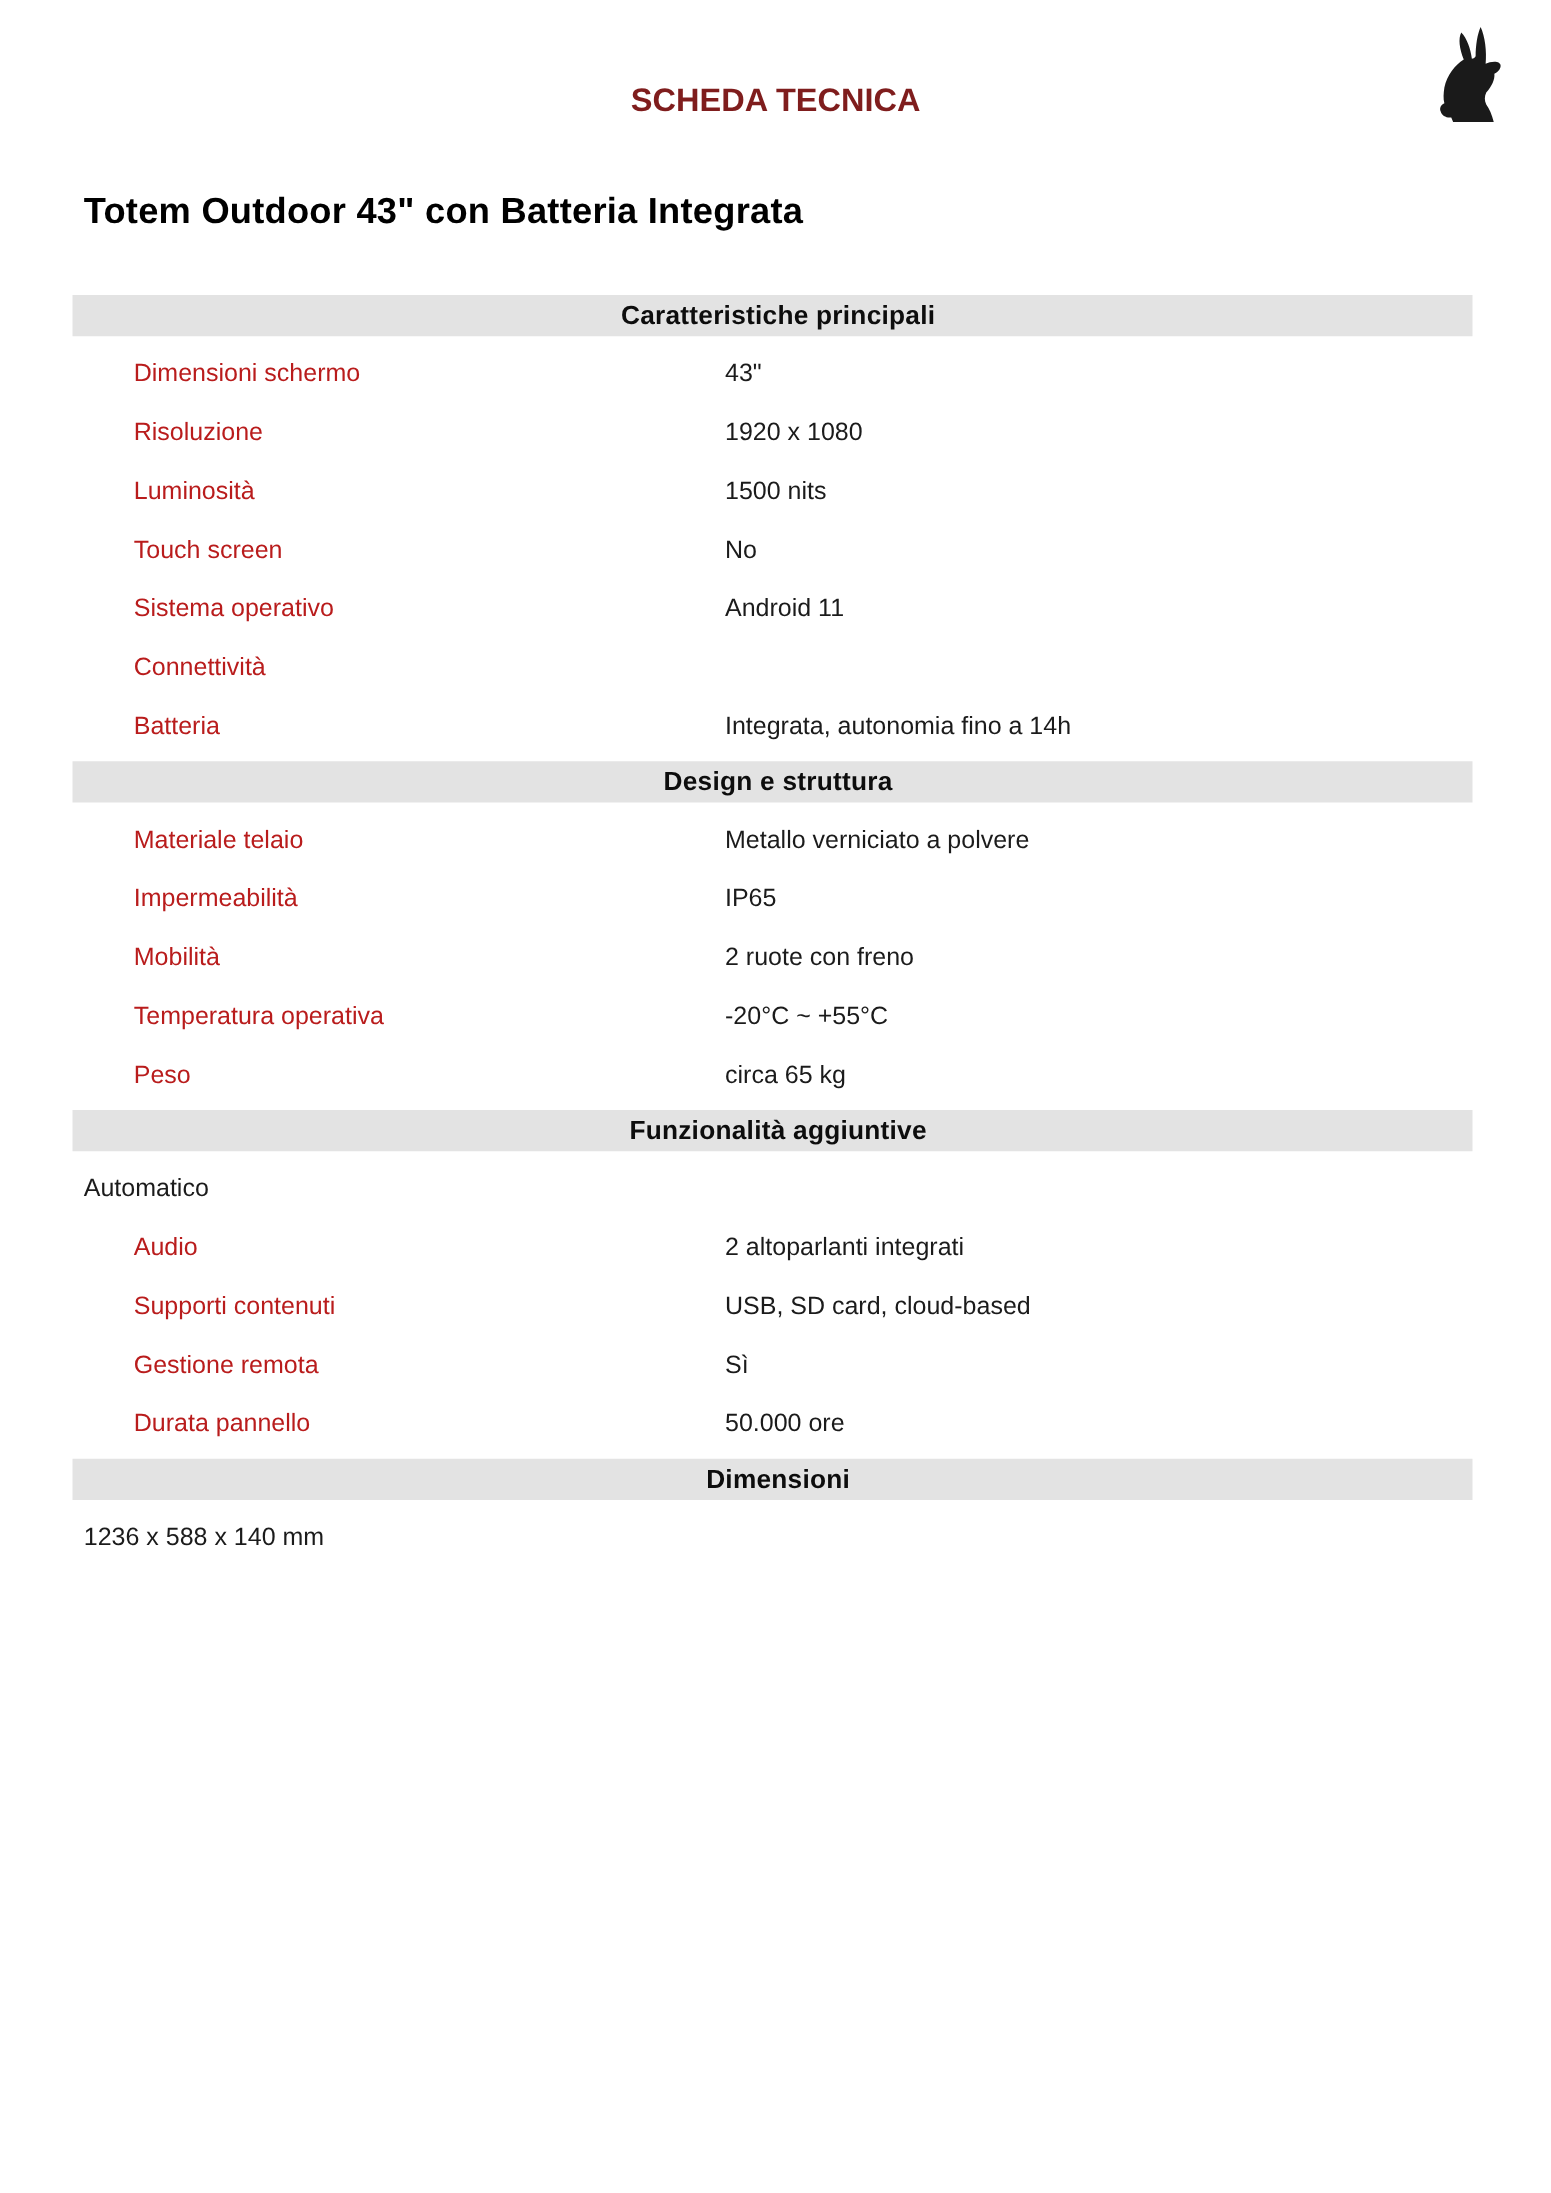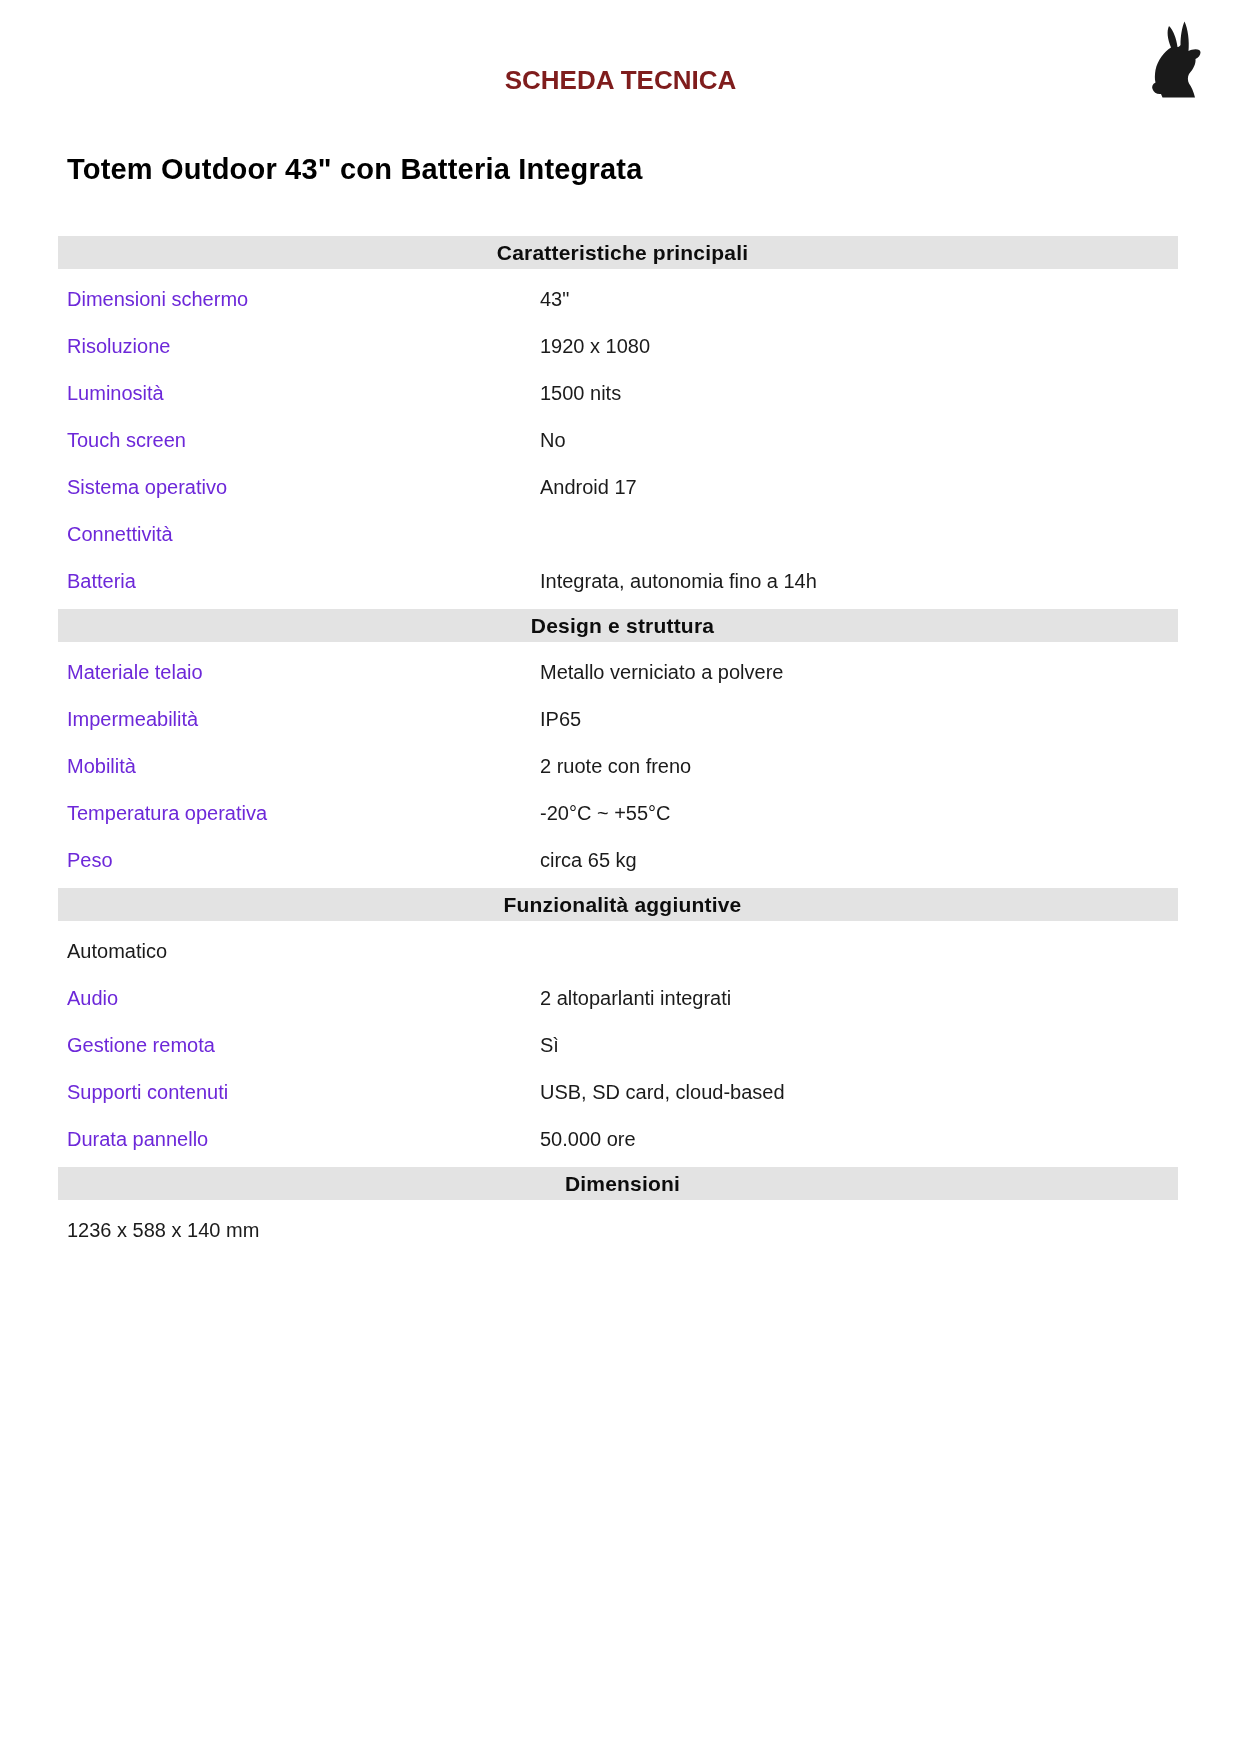--- a/index.html
+++ b/index.html
@@ -68,21 +68,22 @@
   .spec-row {
     height: 47px;
     display: flex;
     align-items: center;
     padding-left: 9px;
   }
   .spec-label {
     width: 473px;
     flex: 0 0 473px;
     font-size: 20px;
-    color: #6d28d9;
+    color: #b91c1c;
+    margin-left: 40px;
   }
   .spec-value {
     flex: 1;
     font-size: 20px;
     color: #1b1b1b;
   }
 </style>
 </head>
 <body>
 
@@ -138,21 +139,21 @@
     <div class="spec-value">1500 nits</div>
   </div>
 
   <div class="spec-row">
     <div class="spec-label">Touch screen</div>
     <div class="spec-value">No</div>
   </div>
 
   <div class="spec-row">
     <div class="spec-label">Sistema operativo</div>
-    <div class="spec-value">Android 17</div>
+    <div class="spec-value">Android 11</div>
   </div>
 
   <div class="spec-row">
     <div class="spec-label">Connettività</div>
   </div>
 
   <div class="spec-row">
     <div class="spec-label">Batteria</div>
     <div class="spec-value">Integrata, autonomia fino a 14h</div>
   </div>
@@ -197,30 +198,30 @@
   <div class="spec-row">
     <div class="spec-value">Automatico</div>
   </div>
 
   <div class="spec-row">
     <div class="spec-label">Audio</div>
     <div class="spec-value">2 altoparlanti integrati</div>
   </div>
 
   <div class="spec-row">
+    <div class="spec-label">Supporti contenuti</div>
+    <div class="spec-value">USB, SD card, cloud-based</div>
+  </div>
+
+  <div class="spec-row">
     <div class="spec-label">Gestione remota</div>
     <div class="spec-value">Sì</div>
   </div>
 
   <div class="spec-row">
-    <div class="spec-label">Supporti contenuti</div>
-    <div class="spec-value">USB, SD card, cloud-based</div>
-  </div>
-
-  <div class="spec-row">
     <div class="spec-label">Durata pannello</div>
     <div class="spec-value">50.000 ore</div>
   </div>
 </section>
 
   <section class="spec-section">
     <div class="section-bar">
       <span>Dimensioni</span>
     </div>
 

